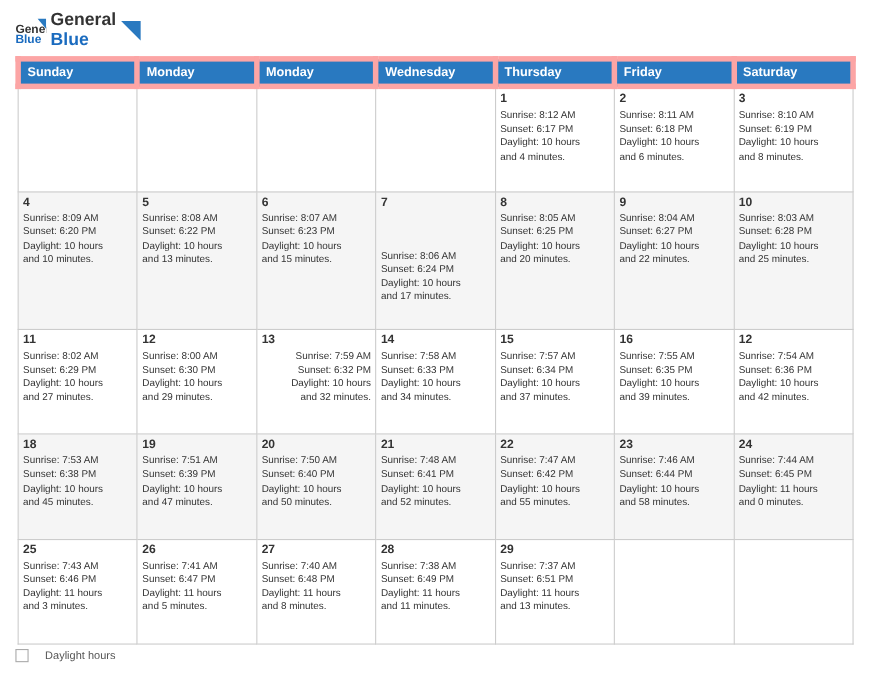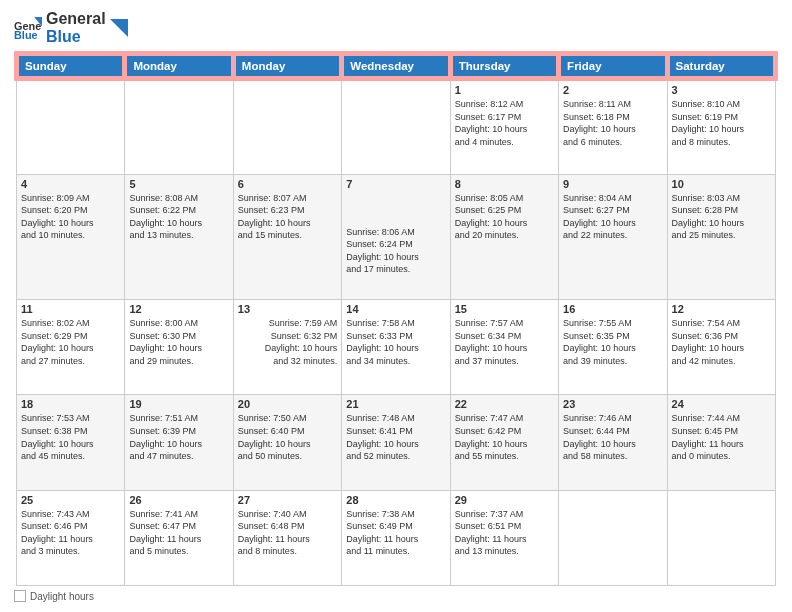--- a/index.html
+++ b/index.html
@@ -88,21 +88,21 @@
     }
     .empty-cell {
       background: #fff !important;
     }
     .footer-note {
       font-size: 10px;
       color: #555;
       margin-top: 4px;
       display: flex;
       align-items: center;
-      gap: 4px;
+      gap: 15px;
     }
     .daylight-box {
       width: 12px;
       height: 12px;
       background: #fff;
       border: 1px solid #aaa;
       display: inline-block;
     }
   </style>
 </head>

